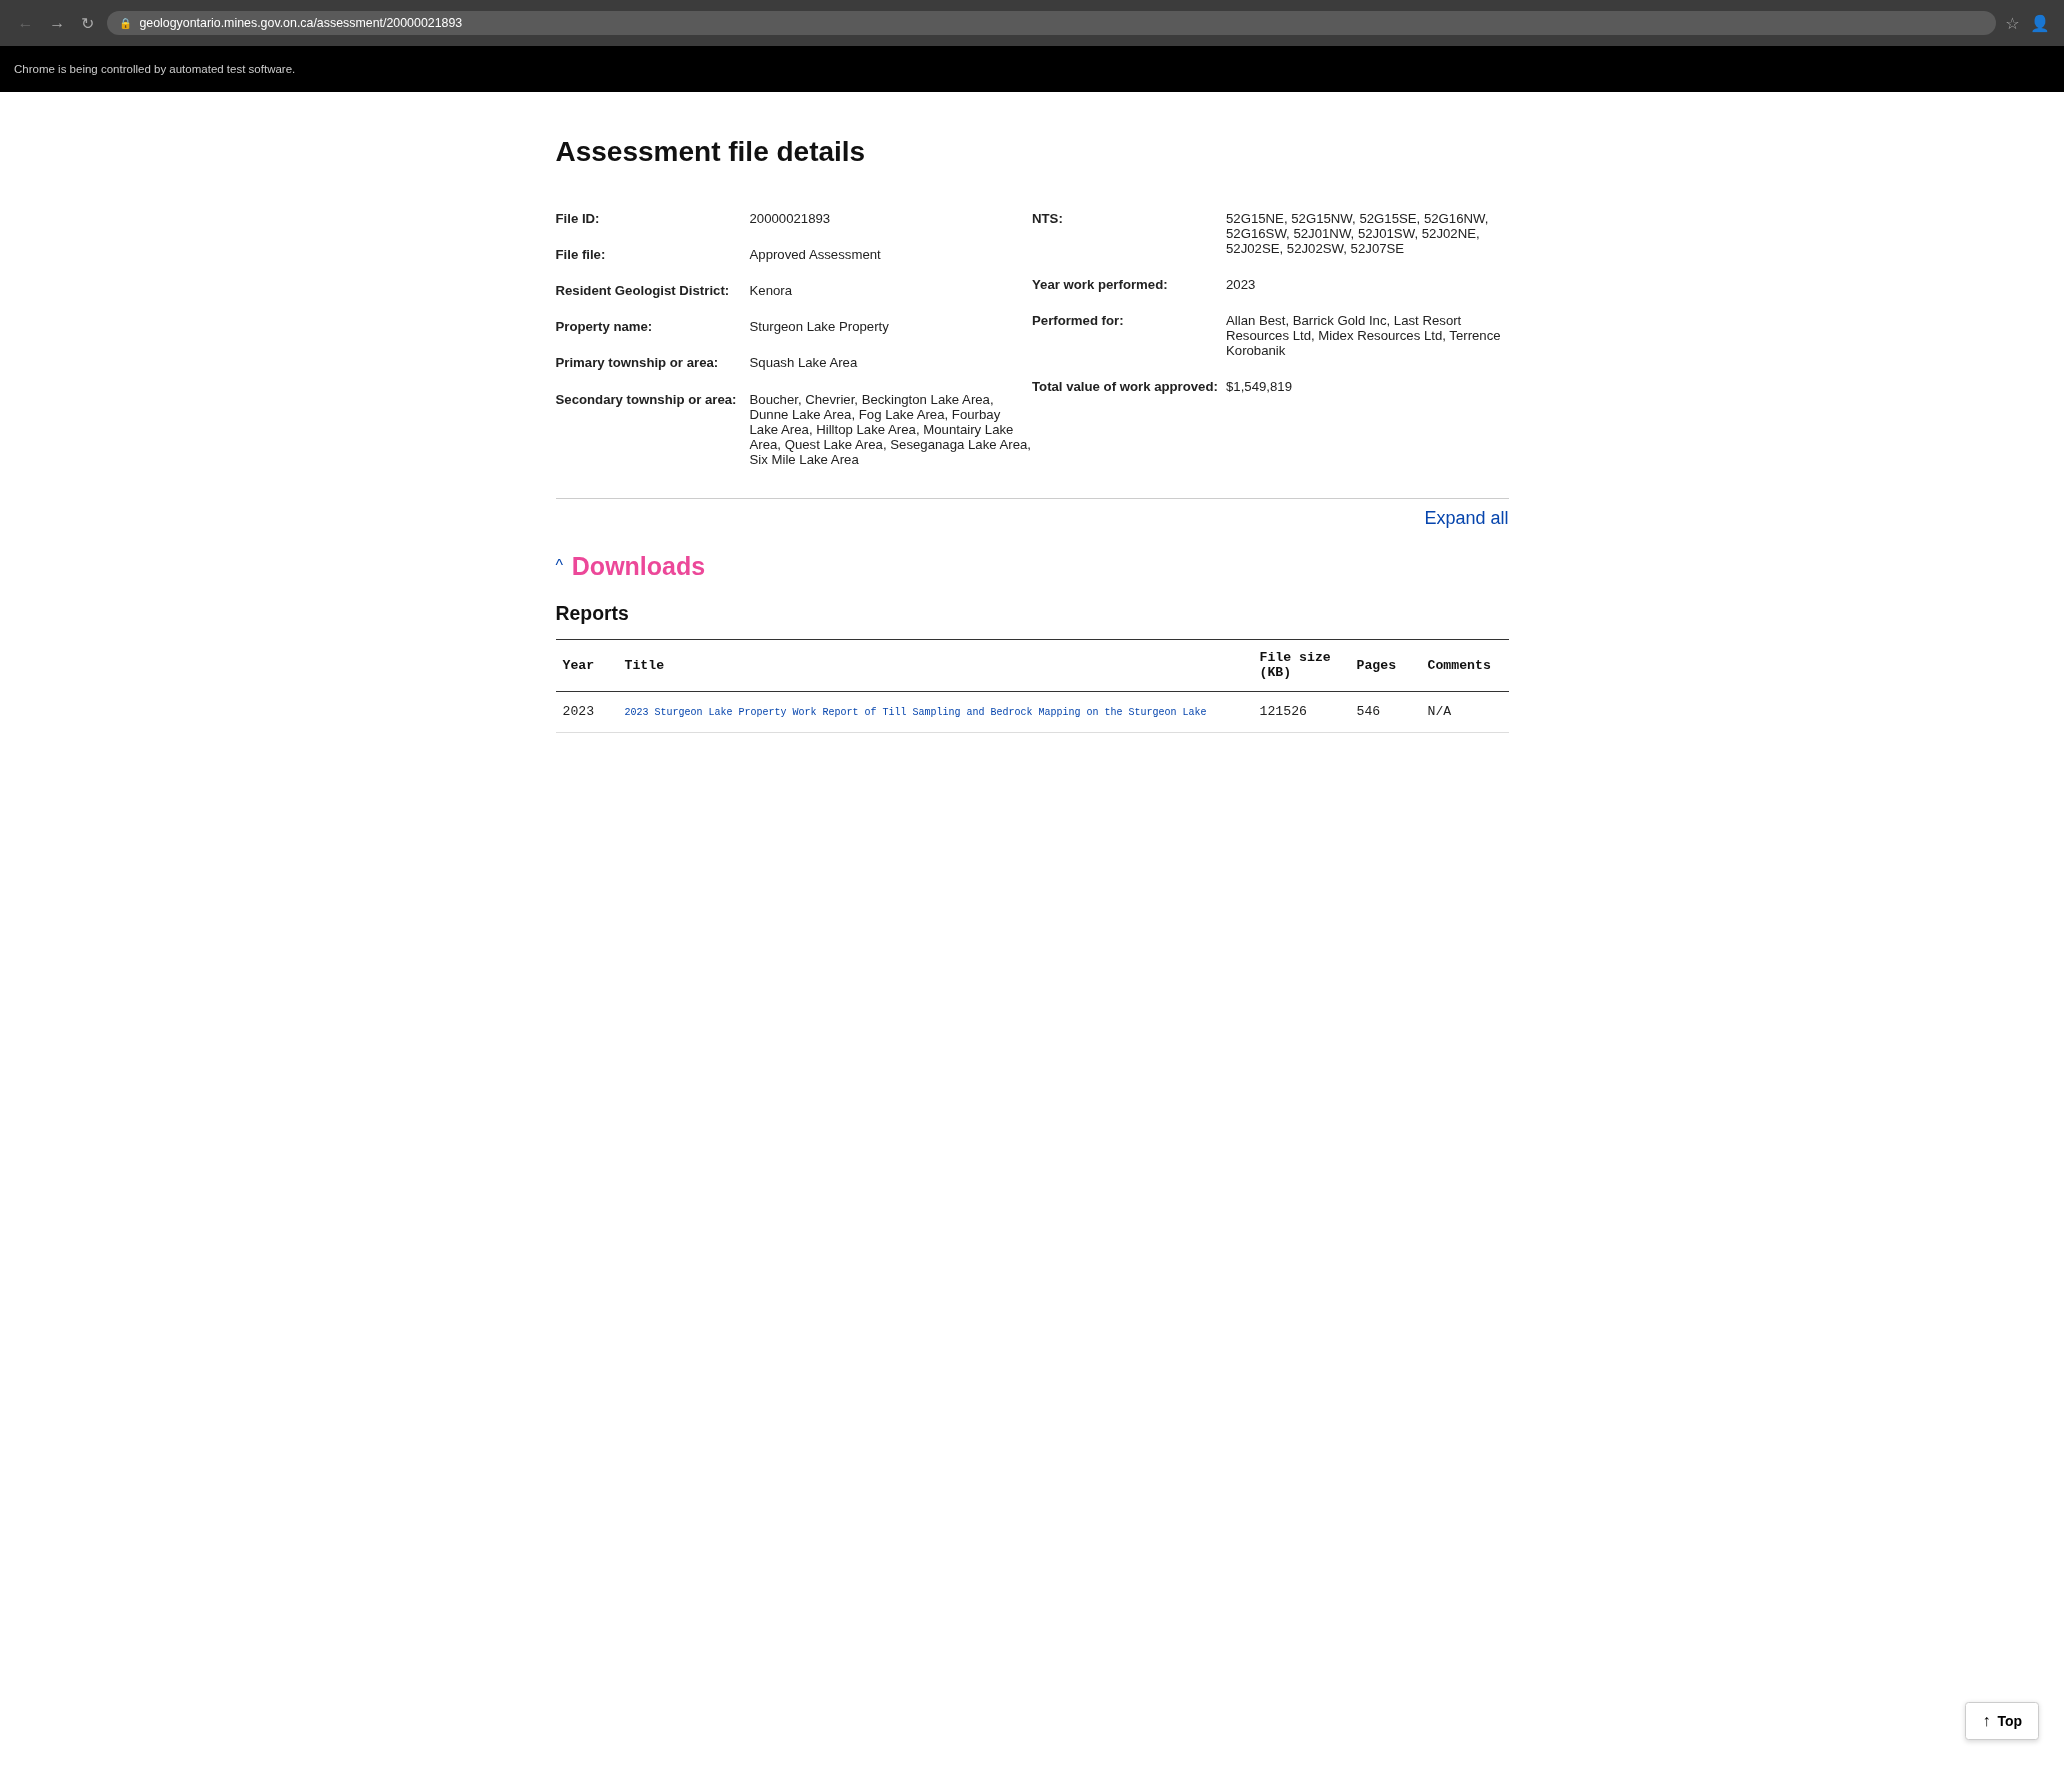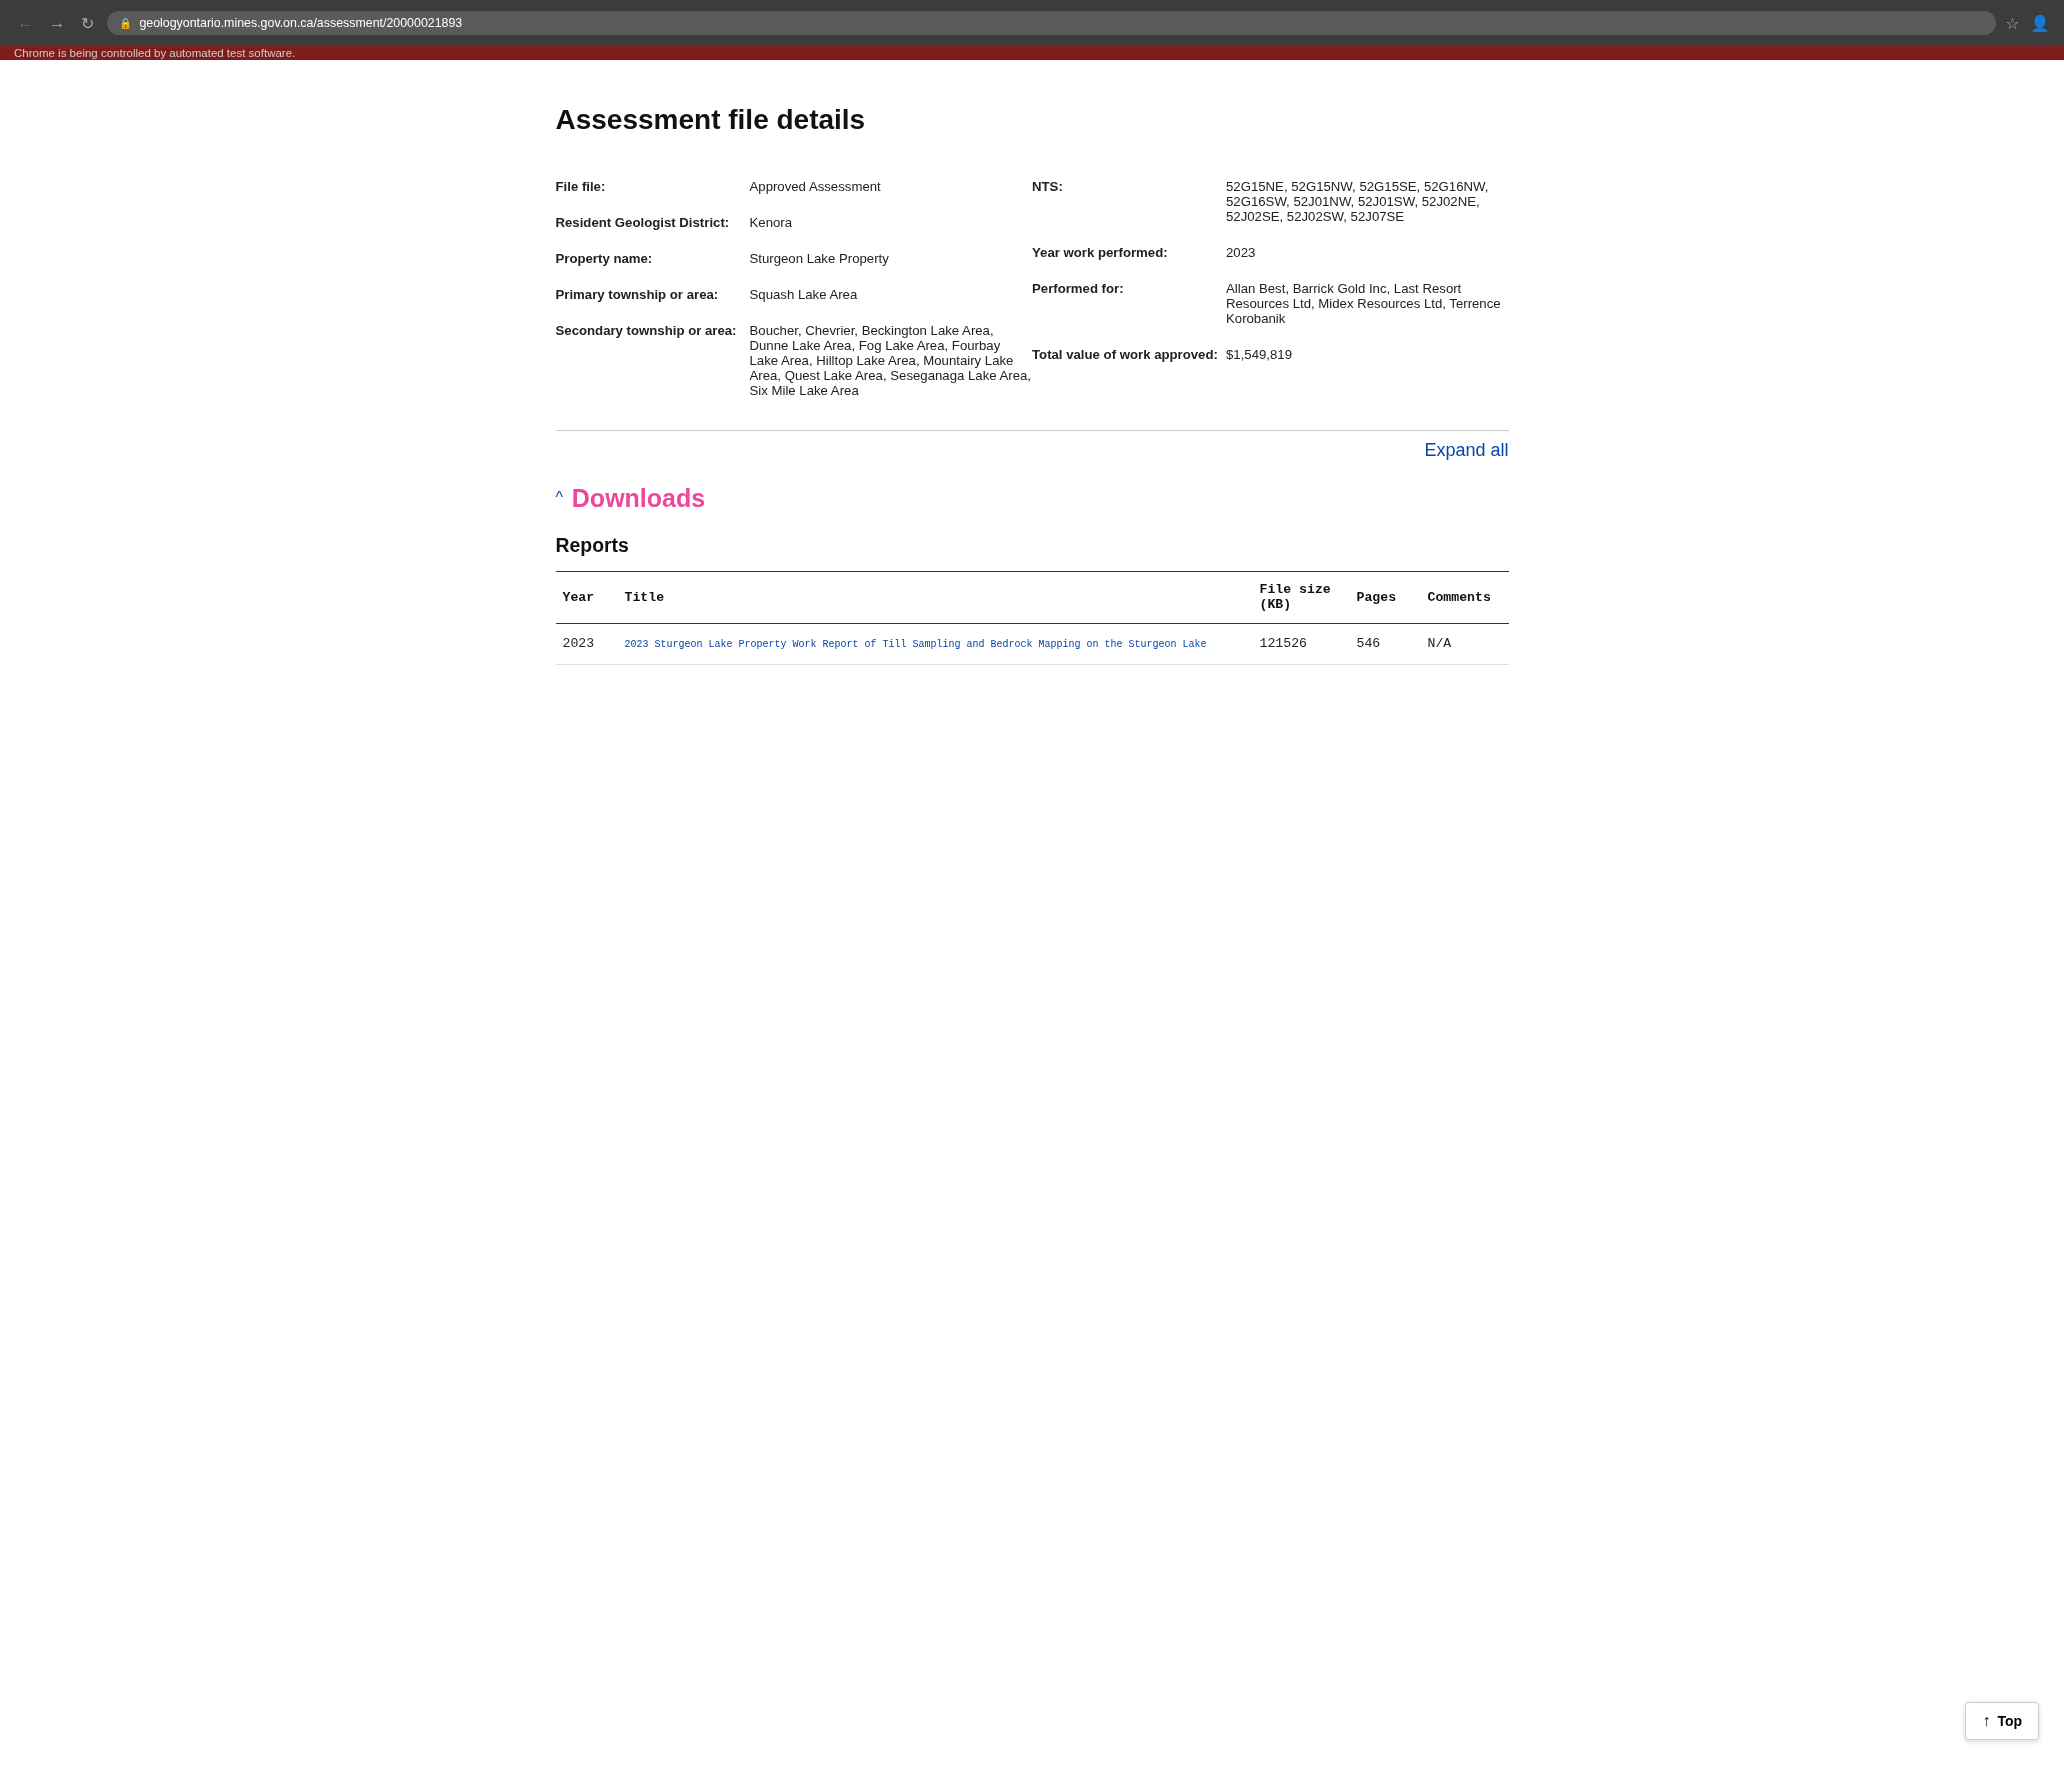--- a/index.html
+++ b/index.html
@@ -33,24 +33,24 @@
       display: flex;
       align-items: center;
       gap: 7px;
     }
     .address-bar .lock-icon { color: #aaa; font-size: 10.6px; }
     .browser-icons { display: flex; gap: 10.6px; align-items: center; }
     .browser-icon-btn { color: #aaa; font-size: 16px; background: none; border: none; cursor: pointer; }
 
     
     .automated-notice {
-      background: #7f1d1d;
+      background: #000000;
       color: #ccc;
       font-size: 11.5px;
-      padding: 1px 14px;
+      padding: 17px 14px;
     }
 
     
     .page-content {
       max-width: 1023px;
       margin: 16px auto;
       padding: 28px 35px 53px 35px;
     }
 
     .page-title {
@@ -220,20 +220,24 @@
   <span>Chrome is being controlled by automated test software.</span>
 </div>
 
 <div class="page-content">
 
   <h1 class="page-title">Assessment file details</h1>
 
   <div class="details-grid">
 
     <div>
+      <div class="detail-row">
+        <span class="detail-label">File ID:</span>
+        <span class="detail-value">20000021893</span>
+      </div>
       <div class="detail-row">
         <span class="detail-label">File file:</span>
         <span class="detail-value">Approved Assessment</span>
       </div>
       <div class="detail-row">
         <span class="detail-label">Resident Geologist District:</span>
         <span class="detail-value">Kenora</span>
       </div>
       <div class="detail-row">
         <span class="detail-label">Property name:</span>

